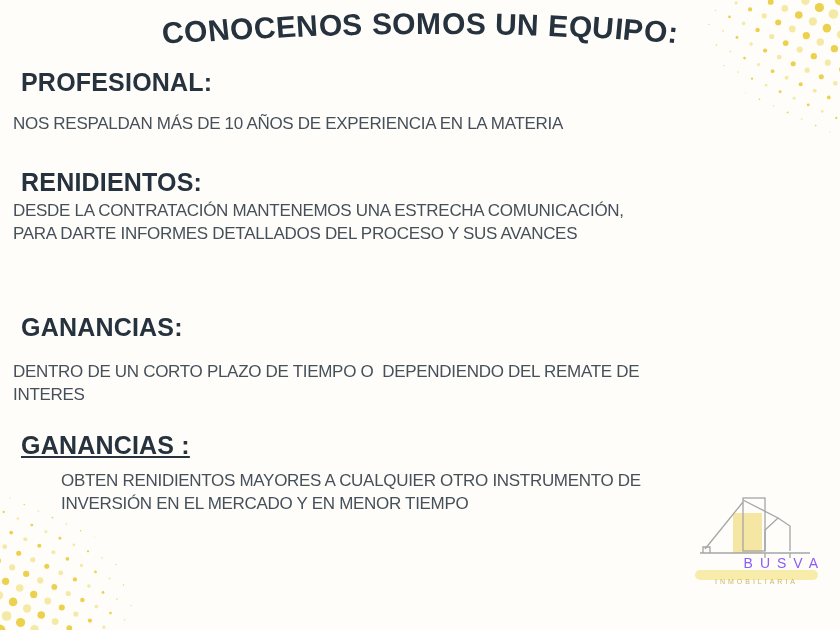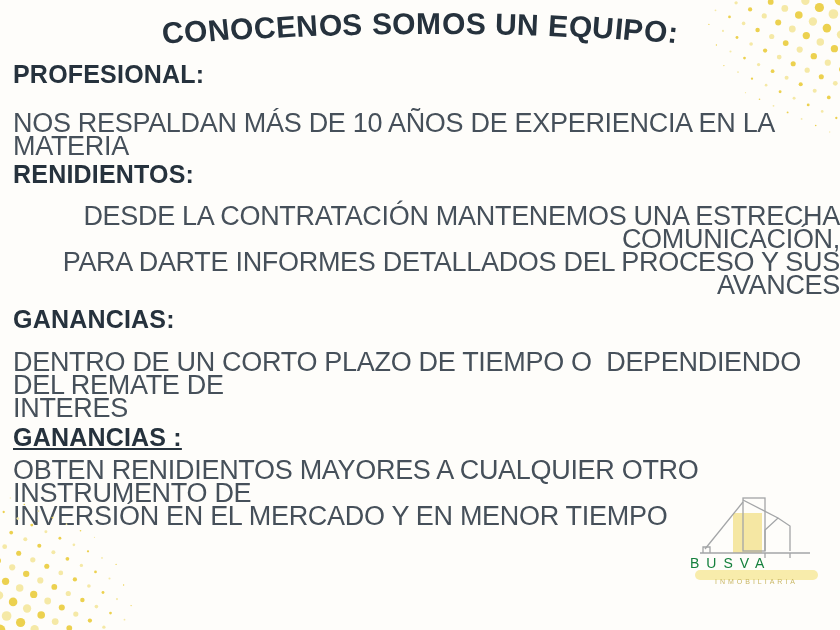--- a/index.html
+++ b/index.html
@@ -21,62 +21,62 @@
     font-weight: bold;
     letter-spacing: 0.5px;
     color: #26323d;
     white-space: pre;
   }
   .title span { display: inline-block; }
 
   .heading {
     position: absolute;
     left: 13px;
-    margin: 0;
+    margin: 8px;
     font-size: 25px;
     font-weight: bold;
     letter-spacing: 0.2px;
     color: #26323d;
   }
   .body-text {
     position: absolute;
     left: 13px;
     margin: 0;
-    font-size: 27px;
+    font-size: 17px;
     line-height: 23px;
     letter-spacing: -0.3px;
     color: #46505a;
     white-space: pre-wrap;
   }
   .h-1 { top: 60px; }
   .b-1 { top: 112px; }
   .h-2 { top: 160px; }
-  .b-2 { top: 205px; text-align: right; }
+  .b-2 { top: 199px; }
   .h-3 { top: 305px; }
-  .b-3 { top: 351px; }
+  .b-3 { top: 360px; }
   .h-4 { top: 423px; text-decoration: underline; }
-  .b-4 { top: 459px; }
+  .b-4 { top: 469px; margin-left: 48px; }
 
   .corner-dots { position: absolute; pointer-events: none; }
   .dots-tr { top: 0; right: 0; }
   .dots-bl { bottom: 0; left: 0; }
 
   .logo {
     position: absolute;
     left: 690px; top: 486px;
     width: 150px; height: 120px;
   }
   .logo-art { position: absolute; left: 0; top: 0; }
   .logo-brand {
     position: absolute;
     left: 0; top: 69px; width: 135px;
-    text-align: left;
+    text-align: right;
     font-size: 14px;
     letter-spacing: 7px;
-    color: #15803d;
+    color: #8b5cf6;
   }
   .logo-tagline-bar {
     position: absolute;
     left: 5px; top: 84px;
     width: 123px; height: 10px;
     background: #f8ecab;
     border-radius: 5px;
     text-align: center;
   }
   .logo-tagline {

